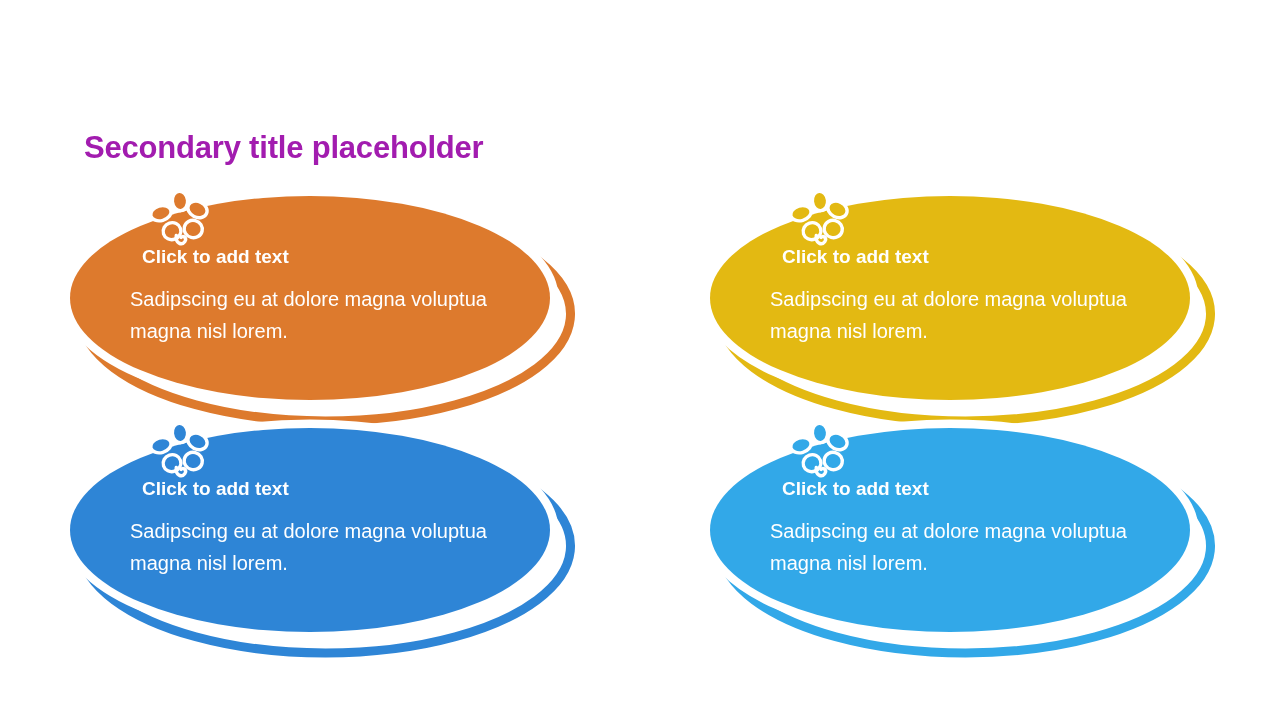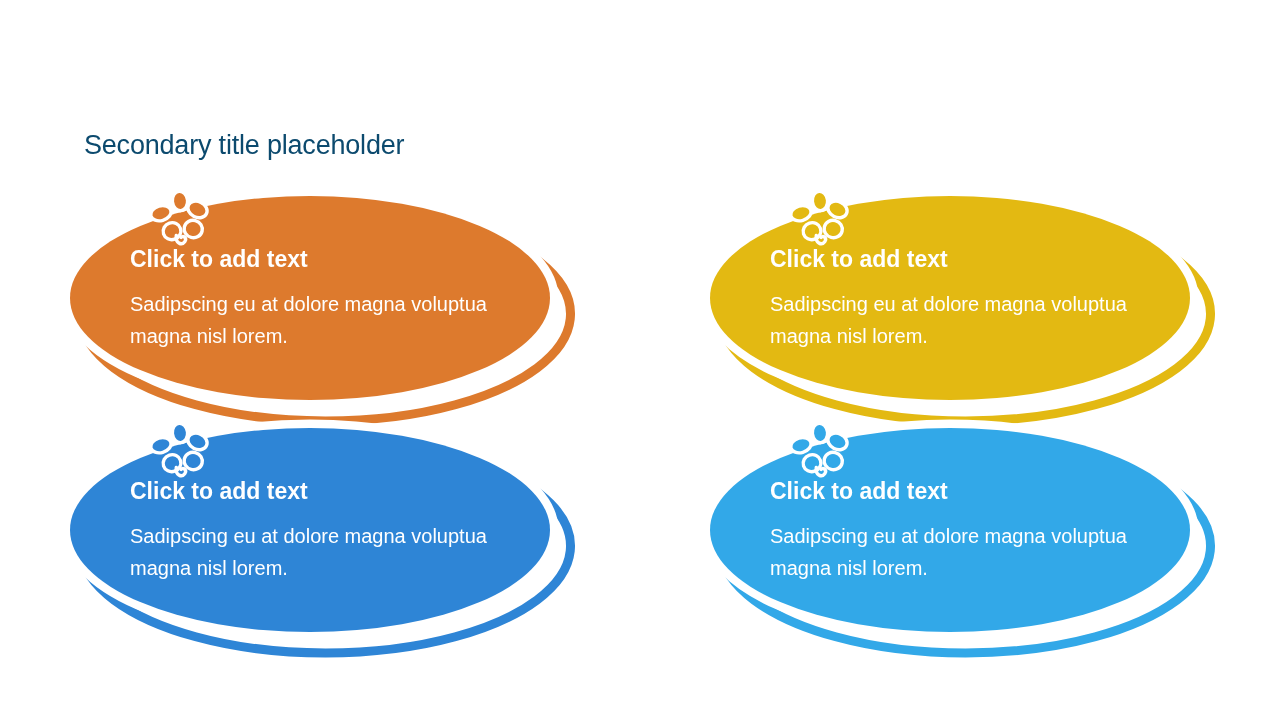--- a/index.html
+++ b/index.html
@@ -22,23 +22,23 @@
     top: 0;
     width: 1280px;
     height: 720px;
     background: #ffffff;
   }
 
   #slide-title {
     position: absolute;
     left: 84px;
     top: 131px;
-    font-size: 27px;
-    font-weight: normal;
-    color: #0c4a6e;
+    font-size: 31px;
+    font-weight: bold;
+    color: #a21caf;
     letter-spacing: -0.2px;
     white-space: nowrap;
     line-height: 1.1;
   }
 
   .card {
     position: absolute;
     width: 520px;
     height: 250px;
   }
@@ -53,25 +53,25 @@
   }
 
   .card-text {
     position: absolute;
     left: 68px;
     top: 68px;
     width: 378px;
   }
 
   .card-heading {
-    font-size: 23px;
+    font-size: 19px;
     font-weight: bold;
     color: #ffffff;
     line-height: 1.2;
-    margin: 0 0 14px 0;
+    margin: 0 0 14px 12px;
     white-space: nowrap;
   }
 
   .card-body {
     font-size: 20px;
     font-weight: normal;
     color: #ffffff;
     line-height: 1.62;
     margin: 0;
   }

